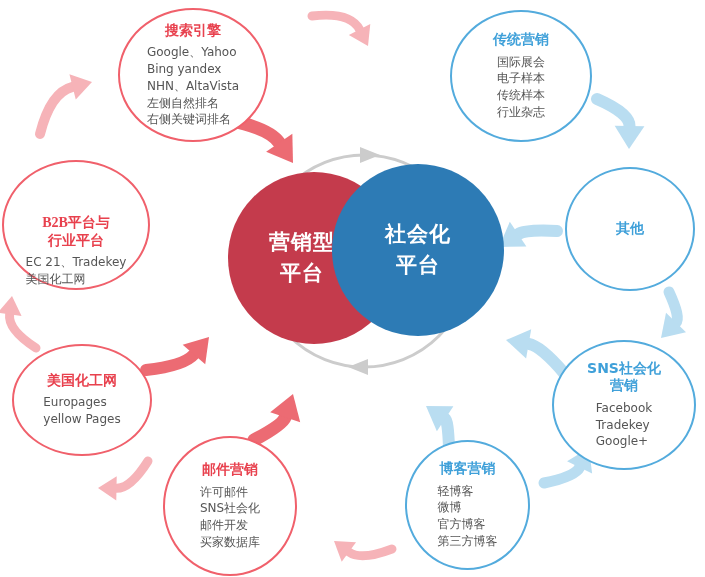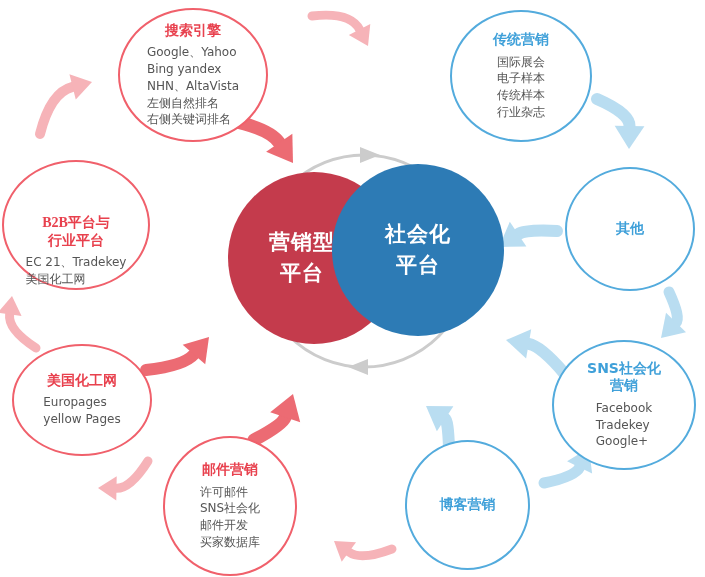--- a/index.html
+++ b/index.html
@@ -155,15 +155,21 @@
     <div class="node-items">
       <div>许可邮件</div>
       <div>SNS社会化</div>
       <div>邮件开发</div>
       <div>买家数据库</div>
     </div>
   </div>
 
   <div class="node blue" id="node-blog">
     <div class="node-title">博客营销</div>
+    <div class="node-items">
+      <div>轻博客</div>
+      <div>微博</div>
+      <div>官方博客</div>
+      <div>第三方博客</div>
+    </div>
   </div>
 
 </div>
 
 </body></html>

